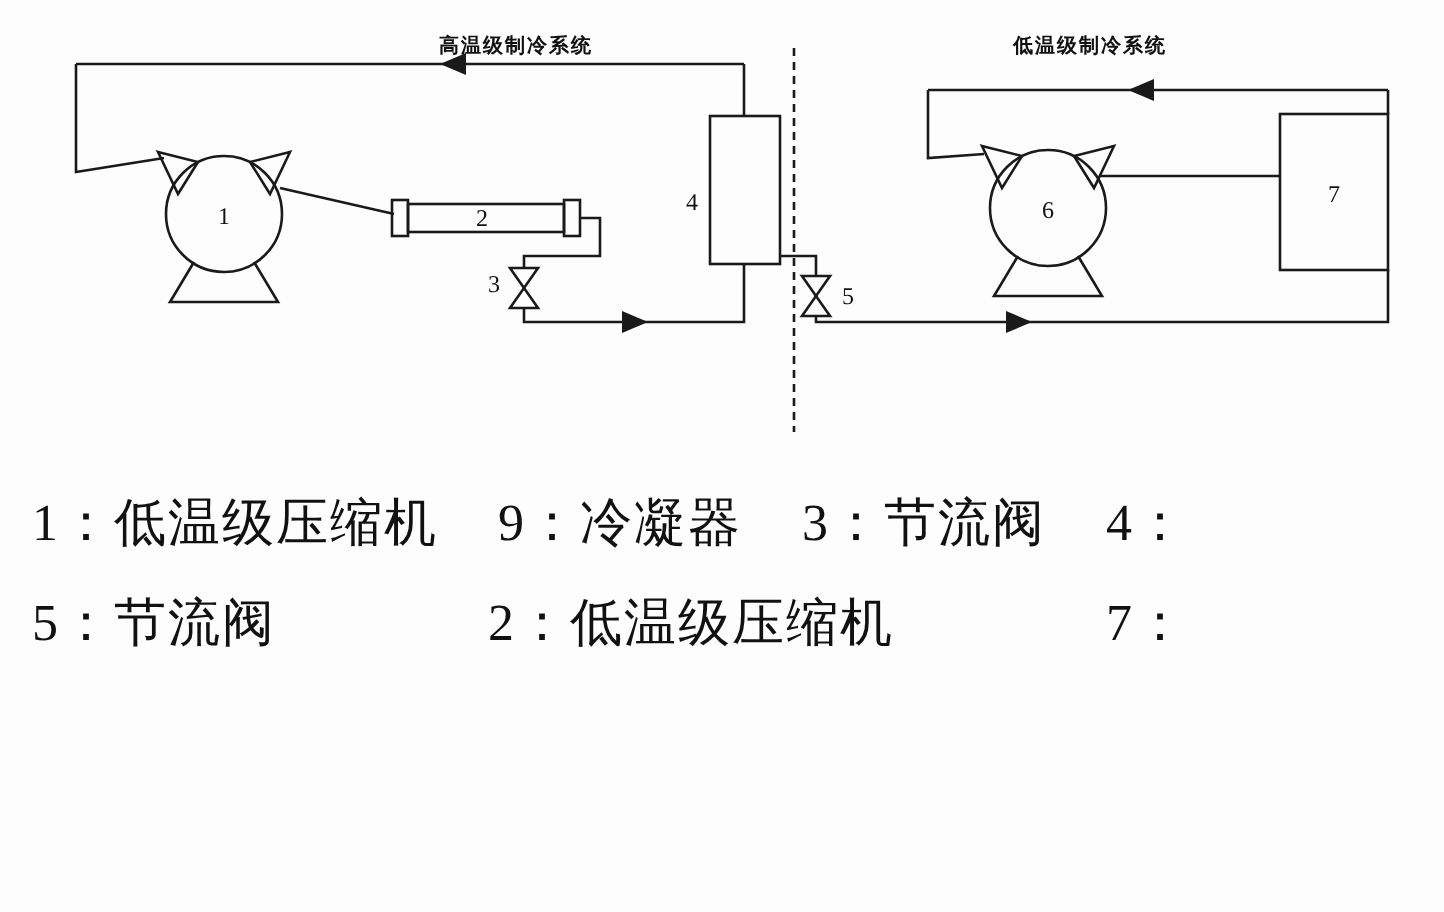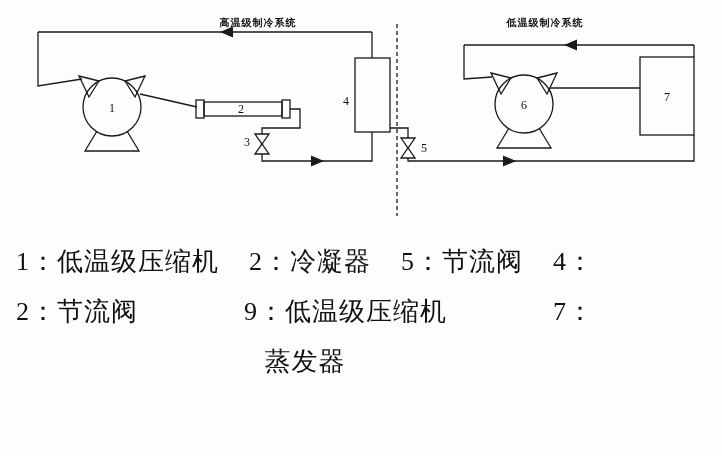--- a/index.html
+++ b/index.html
@@ -104,27 +104,24 @@
     <text class="comp-num" x="250" y="146" text-anchor="end">3</text>
     <text class="comp-num" x="349" y="105" text-anchor="end">4</text>
     <text class="comp-num" x="421" y="152" text-anchor="start">5</text>
     <text class="comp-num" x="524" y="109" text-anchor="middle">6</text>
     <text class="comp-num" x="667" y="101" text-anchor="middle">7</text>
   </svg>
 
   <div class="caption">
     <div class="cap-line cap-justify">
       <span>1：低温级压缩机</span>
-      <span>2：冷凝器</span>
-      <span>5：节流阀</span>
+      <span>9：冷凝器</span>
+      <span>3：节流阀</span>
       <span>4：</span>
     </div>
     <div class="cap-line cap-justify">
-      <span>2：节流阀</span>
-      <span>9：低温级压缩机</span>
+      <span>5：节流阀</span>
+      <span>2：低温级压缩机</span>
       <span>7：</span>
-    </div>
-    <div class="cap-line cap-center">
-      <span>蒸发器</span>
     </div>
   </div>
 
 </div>
 
 </body></html>

